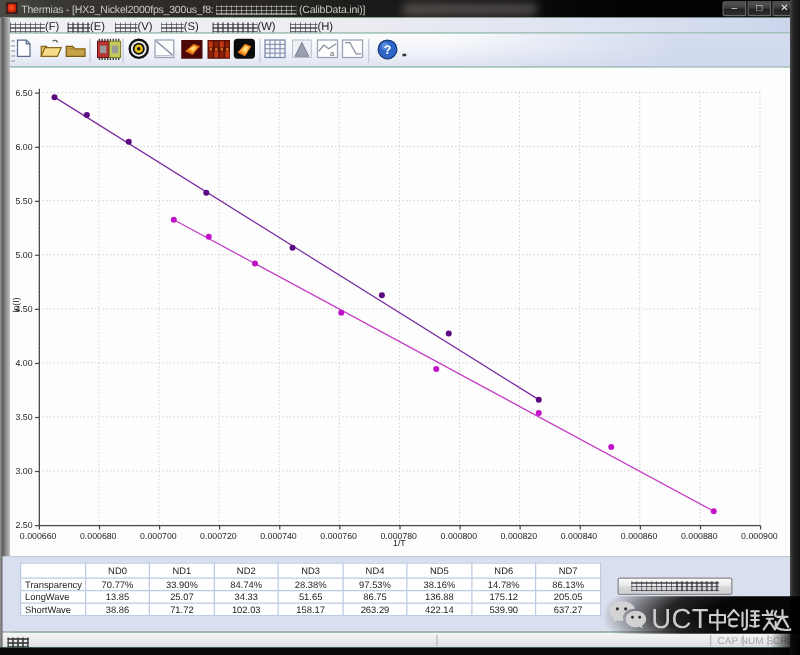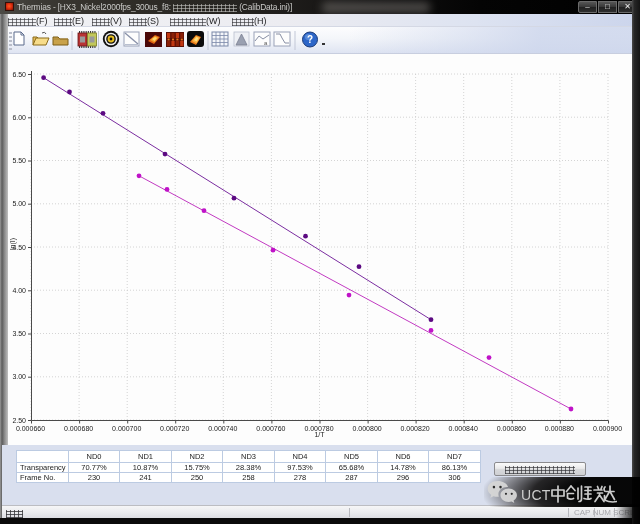--- a/index.html
+++ b/index.html
@@ -34,21 +34,21 @@
 
 #cbtn{left:494px;top:462px;width:92px;height:14px;background:linear-gradient(#fbfbfb,#e9e9ea 45%,#d7d8da 55%,#cfd0d3);border:1px solid #8b8b8e;border-radius:2px;text-align:center;line-height:12px;color:#222}
 
 #sbar{left:2px;top:505px;width:636px;height:13px;background:linear-gradient(#f6f6f7,#e8e9ec 60%,#dcdde2);border-top:1px solid #bcbdc2;font-size:9px;color:#333}
 .sep{position:absolute;top:2px;width:1px;height:9px;background:#b8b9be}
 #bblack{left:0;top:518px;width:640px;height:6px;background:#0a0a0a}
 #rblack{right:0;top:0;width:8px;height:524px;background:linear-gradient(to right,#4a4a4a 0,#262626 30%,#141414 100%)}
 
 #wmshade{left:484px;top:477px;width:156px;height:30px;background:radial-gradient(104% 150% at 98% 52%,rgba(0,0,0,.97) 42%,rgba(8,6,5,.86) 64%,rgba(25,20,16,.42) 82%,rgba(0,0,0,0) 96%)}
 #wmshade2{left:616px;top:504px;width:24px;height:20px;background:linear-gradient(to right,rgba(0,0,0,0),rgba(0,0,0,.8) 75%,rgba(0,0,0,.92))}
-#wmtext{left:521px;top:482px;color:#cccccc;font-size:14px;letter-spacing:0.3px;white-space:nowrap}
+#wmtext{left:521px;top:482px;color:#cccccc;font-size:22px;letter-spacing:0.3px;white-space:nowrap}
 </style></head><body>
 <div id="win">
   <div class="abs" id="title"></div>
   <div class="abs" id="appico"></div>
   <div class="abs" id="titletext">Thermias - [HX3_Nickel2000fps_300us_f8: <span class="cjk" style="width:64px;height:8px;--c:rgba(195,195,192,.6)"></span> (CalibData.ini)]</div>
   <div class="abs" id="smudge"></div>
   <div class="abs wbtn" style="left:578px;border-radius:2px 0 0 2px">–</div>
   <div class="abs wbtn" style="left:598px">□</div>
   <div class="abs wbtn" style="left:618px;border-radius:0 2px 2px 0">✕</div>
 
@@ -276,38 +276,49 @@
           <th style="width:51px">ND2</th>
           <th style="width:52px">ND3</th>
           <th style="width:51px">ND4</th>
           <th style="width:52px">ND5</th>
           <th style="width:51px">ND6</th>
           <th style="width:52px">ND7</th>
         </tr>
     <tr>
           <td>Transparency</td>
           <td>70.77%</td>
-          <td>10.87%</td>
-          <td>15.75%</td>
+          <td>33.90%</td>
+          <td>84.74%</td>
           <td>28.38%</td>
           <td>97.53%</td>
-          <td>65.68%</td>
+          <td>38.16%</td>
           <td>14.78%</td>
           <td>86.13%</td>
         </tr>
     <tr>
-          <td>Frame No.</td>
-          <td>230</td>
-          <td>241</td>
-          <td>250</td>
-          <td>258</td>
-          <td>278</td>
-          <td>287</td>
-          <td>296</td>
-          <td>306</td>
+          <td>LongWave</td>
+          <td>13.85</td>
+          <td>25.07</td>
+          <td>34.33</td>
+          <td>51.65</td>
+          <td>86.75</td>
+          <td>136.88</td>
+          <td>175.12</td>
+          <td>205.05</td>
+        </tr>
+    <tr>
+          <td>ShortWave</td>
+          <td>38.86</td>
+          <td>71.72</td>
+          <td>102.03</td>
+          <td>158.17</td>
+          <td>263.29</td>
+          <td>422.14</td>
+          <td>539.90</td>
+          <td>637.27</td>
         </tr>
   </tbody>
     </table>
 
   <div class="abs" id="cbtn"><span class="cjk" style="width:70px;height:8.5px;--c:rgba(50,50,54,.68)"></span></div>
 
   <div class="abs" id="sbar">
     <span class="abs" style="left:4px;top:2px"><span class="cjk" style="width:17px;height:8px;--c:rgba(55,55,58,.8)"></span></span>
     <span class="sep" style="left:347px"></span>
       <span class="sep" style="left:566px"></span>

